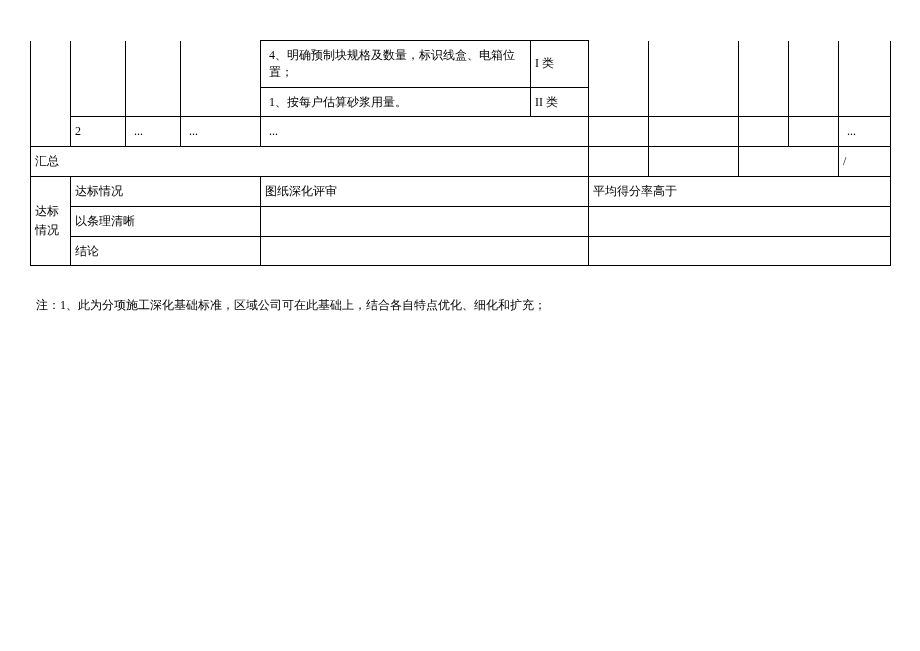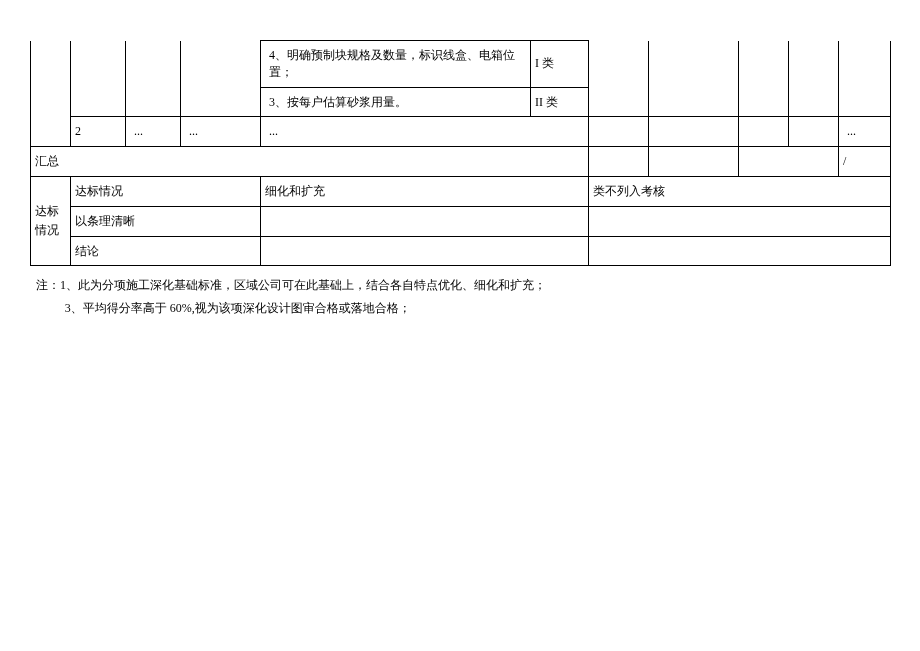--- a/index.html
+++ b/index.html
@@ -32,21 +32,21 @@
       overflow: hidden;
     }
     td.left {
       text-align: left;
       padding-left: 8px;
     }
     .no-top {
       border-top: none;
     }
     .notes {
-      margin-top: 8px;
+      margin-top: 28px;
       padding-left: 6px;
       font-size: 12px;
       line-height: 1.9;
     }
     .notes p {
       margin: 0;
       text-indent: 0;
     }
     .notes .indent {
       padding-left: 2.4em;
@@ -80,21 +80,21 @@
     <td class="no-top" rowspan="2"></td>
     <td class="left">4、明确预制块规格及数量，标识线盒、电箱位置；</td>
     <td>I 类</td>
     <td class="no-top" rowspan="2"></td>
     <td class="no-top" rowspan="2"></td>
     <td class="no-top" rowspan="2"></td>
     <td class="no-top" rowspan="2"></td>
     <td class="no-top" rowspan="2"></td>
   </tr>
   <tr>
-    <td class="left">3、按每户估算砂浆用量。</td>
+    <td class="left">1、按每户估算砂浆用量。</td>
     <td>II 类</td>
   </tr>
 
   <tr>
     <td style="border-top:1px solid #000;">2</td>
     <td class="left">...</td>
     <td class="left">...</td>
     <td class="left" colspan="2">...</td>
     <td></td>
     <td></td>
@@ -108,36 +108,35 @@
     <td colspan="6">汇总</td>
     <td></td>
     <td></td>
     <td colspan="2"></td>
     <td>/</td>
   </tr>
 
   <tr>
     <td rowspan="3" style="line-height:1.6;">达标情况</td>
     <td colspan="3">达标情况</td>
-    <td colspan="2">细化和扩充</td>
-    <td colspan="5">类不列入考核</td>
+    <td colspan="2">图纸深化评审</td>
+    <td colspan="5">平均得分率高于</td>
   </tr>
   <tr>
     <td colspan="3">以条理清晰</td>
     <td colspan="2"></td>
     <td colspan="5"></td>
   </tr>
   <tr>
     <td colspan="3">结论</td>
     <td colspan="2"></td>
     <td colspan="5"></td>
   </tr>
 </tbody>
     </table>
 
 <div class="notes">
   <p>
     <span>注：</span><span>1、此为分项施工深化基础标准，区域公司可在此基础上，结合各自特点优化、细化和扩充；</span>
   </p>
-  <p class="indent">3、平均得分率高于 60%,视为该项深化设计图审合格或落地合格；</p>
 </div>
 
 </div>
 
 </body></html>

